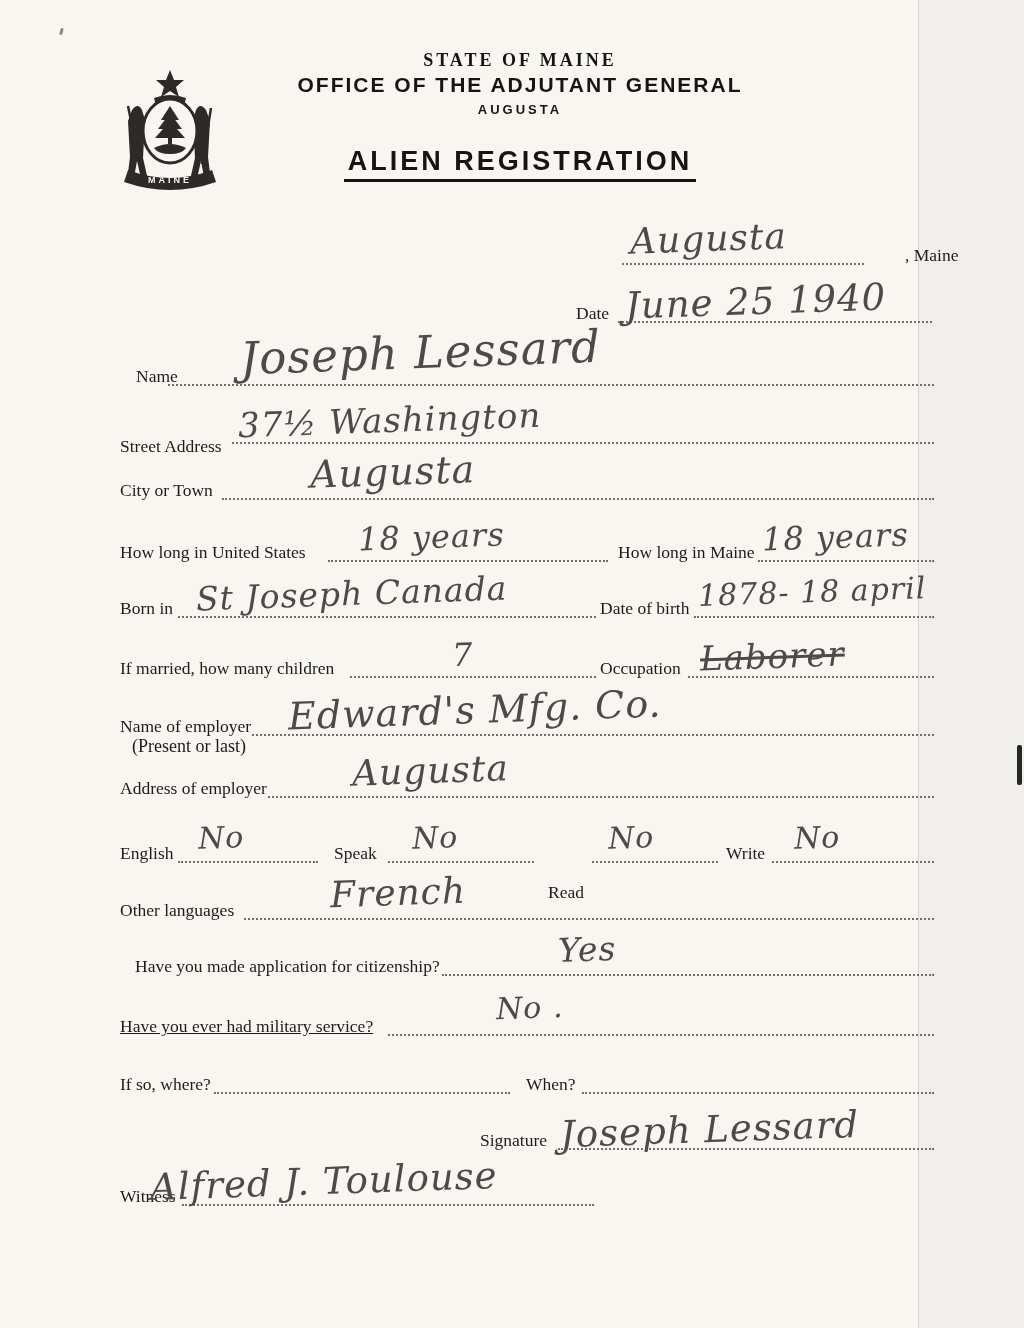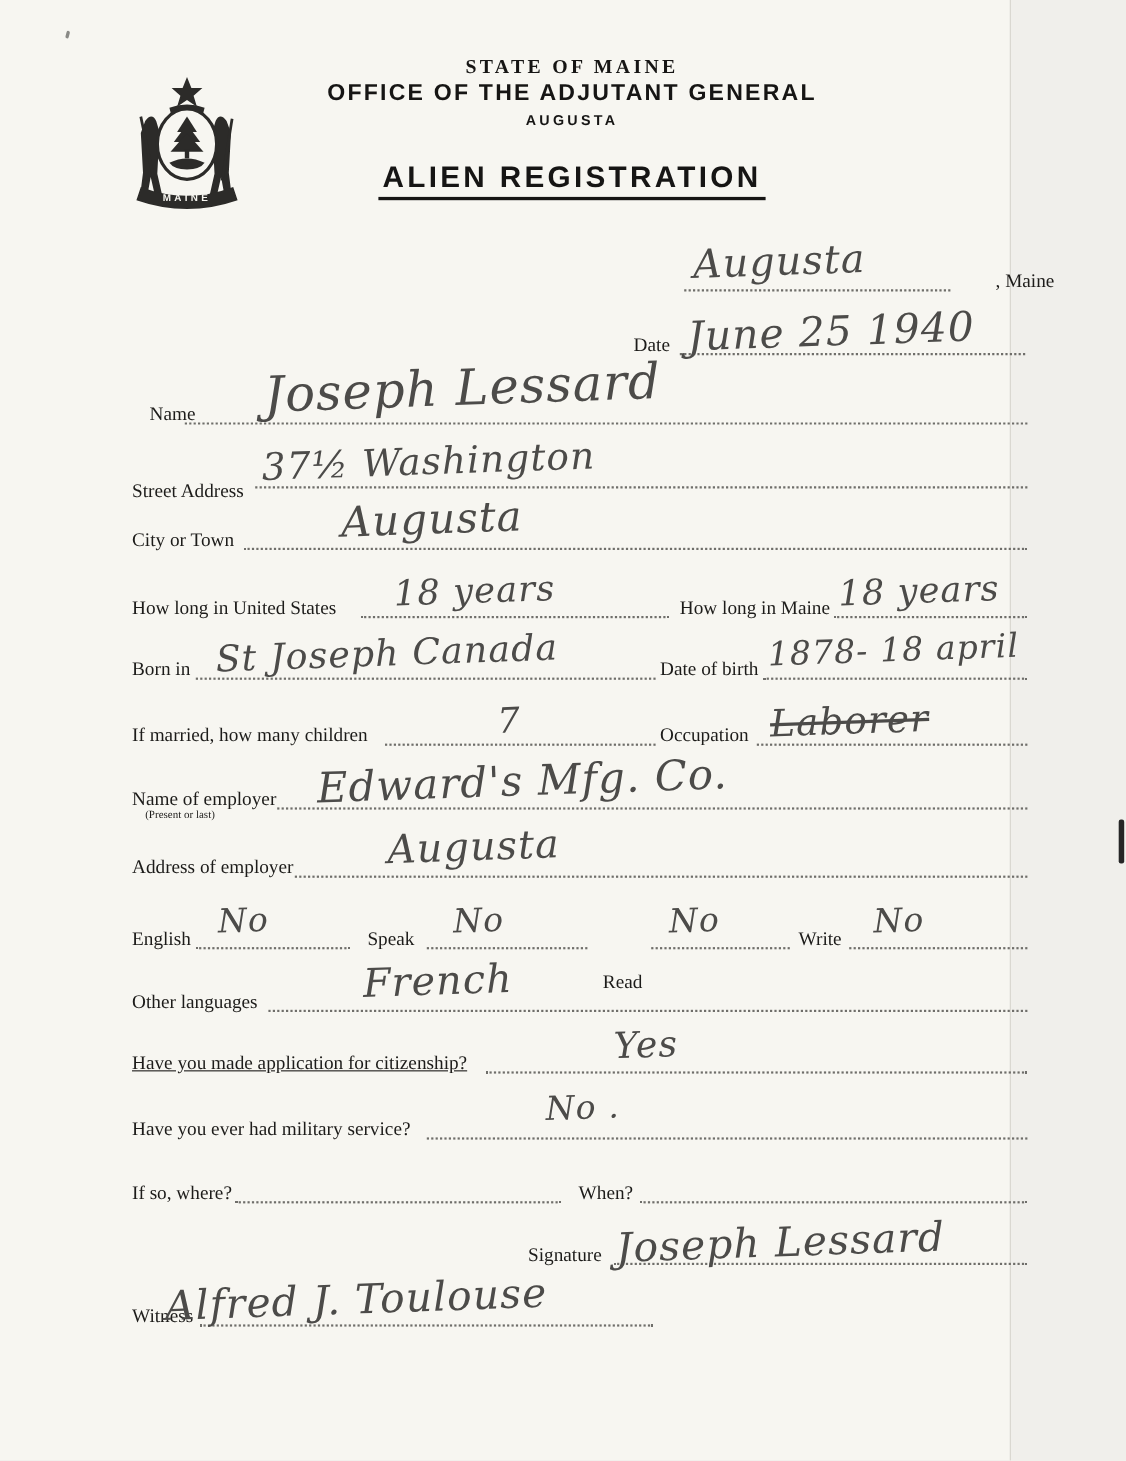--- a/index.html
+++ b/index.html
@@ -19,21 +19,21 @@
   .hdr{position:absolute;left:200px;width:640px;text-align:center;
     font-family:"Liberation Sans", sans-serif;font-weight:bold;color:#161514;}
   .hdr-state{top:50px;font-size:18px;letter-spacing:3px;font-family:Liberation Serif, serif;}
   .hdr-office{top:73px;font-size:21px;letter-spacing:2px;}
   .hdr-city{top:102px;font-size:13px;letter-spacing:3px;}
   .hdr-title{top:146px;font-size:27px;letter-spacing:3px;}
   .hdr-title span{border-bottom:3px solid #161514;padding:0 4px 3px 4px;}
 
   
   .lbl{position:absolute;font-size:17.5px;color:#1d1c1a;white-space:nowrap;}
-  .sublbl{position:absolute;font-size:10px;color:#1d1c1a;white-space:nowrap;}
+  .sublbl{position:absolute;font-size:18px;color:#1d1c1a;white-space:nowrap;}
 
   
   .dots{position:absolute;border-bottom:2px dotted #6f6e6a;height:1px;}
 
   
   .hw{position:absolute;font-family:"DejaVu Serif", serif;font-style:italic;
     color:#4c4b49;white-space:nowrap;transform:rotate(-2deg);
     letter-spacing:1px;}
 
   .seal{position:absolute;left:110px;top:68px;}
@@ -142,25 +142,25 @@
   <div class="dots" style="left:592px;top:860px;width:126px;"></div>
   <div class="hw" style="left:608px;top:820px;font-size:30px;">No</div>
   <div class="lbl" style="left:726px;top:843px;">Write</div>
   <div class="dots" style="left:772px;top:860px;width:162px;"></div>
   <div class="hw" style="left:794px;top:820px;font-size:30px;">No</div>
 
   <div class="lbl" style="left:120px;top:900px;">Other languages</div>
   <div class="dots" style="left:244px;top:917px;width:690px;"></div>
   <div class="hw" style="left:330px;top:872px;font-size:36px;">French</div>
 
-  <div class="lbl" style="left:120px;top:956px;text-decoration:underline;">Have you made application for citizenship?</div>
+  <div class="lbl" style="left:135px;top:956px;">Have you made application for citizenship?</div>
   <div class="dots" style="left:442px;top:973px;width:492px;"></div>
   <div class="hw" style="left:558px;top:930px;font-size:33px;">Yes</div>
 
-  <div class="lbl" style="left:120px;top:1016px;">Have you ever had military service?</div>
+  <div class="lbl" style="left:120px;top:1016px;text-decoration:underline;">Have you ever had military service?</div>
   <div class="dots" style="left:388px;top:1033px;width:546px;"></div>
   <div class="hw" style="left:496px;top:990px;font-size:30px;">No .</div>
 
   <div class="lbl" style="left:120px;top:1074px;">If so, where?</div>
   <div class="dots" style="left:214px;top:1091px;width:296px;"></div>
   <div class="lbl" style="left:526px;top:1074px;">When?</div>
   <div class="dots" style="left:582px;top:1091px;width:352px;"></div>
 
   <div class="lbl" style="left:480px;top:1130px;">Signature</div>
   <div class="dots" style="left:558px;top:1147px;width:376px;"></div>

